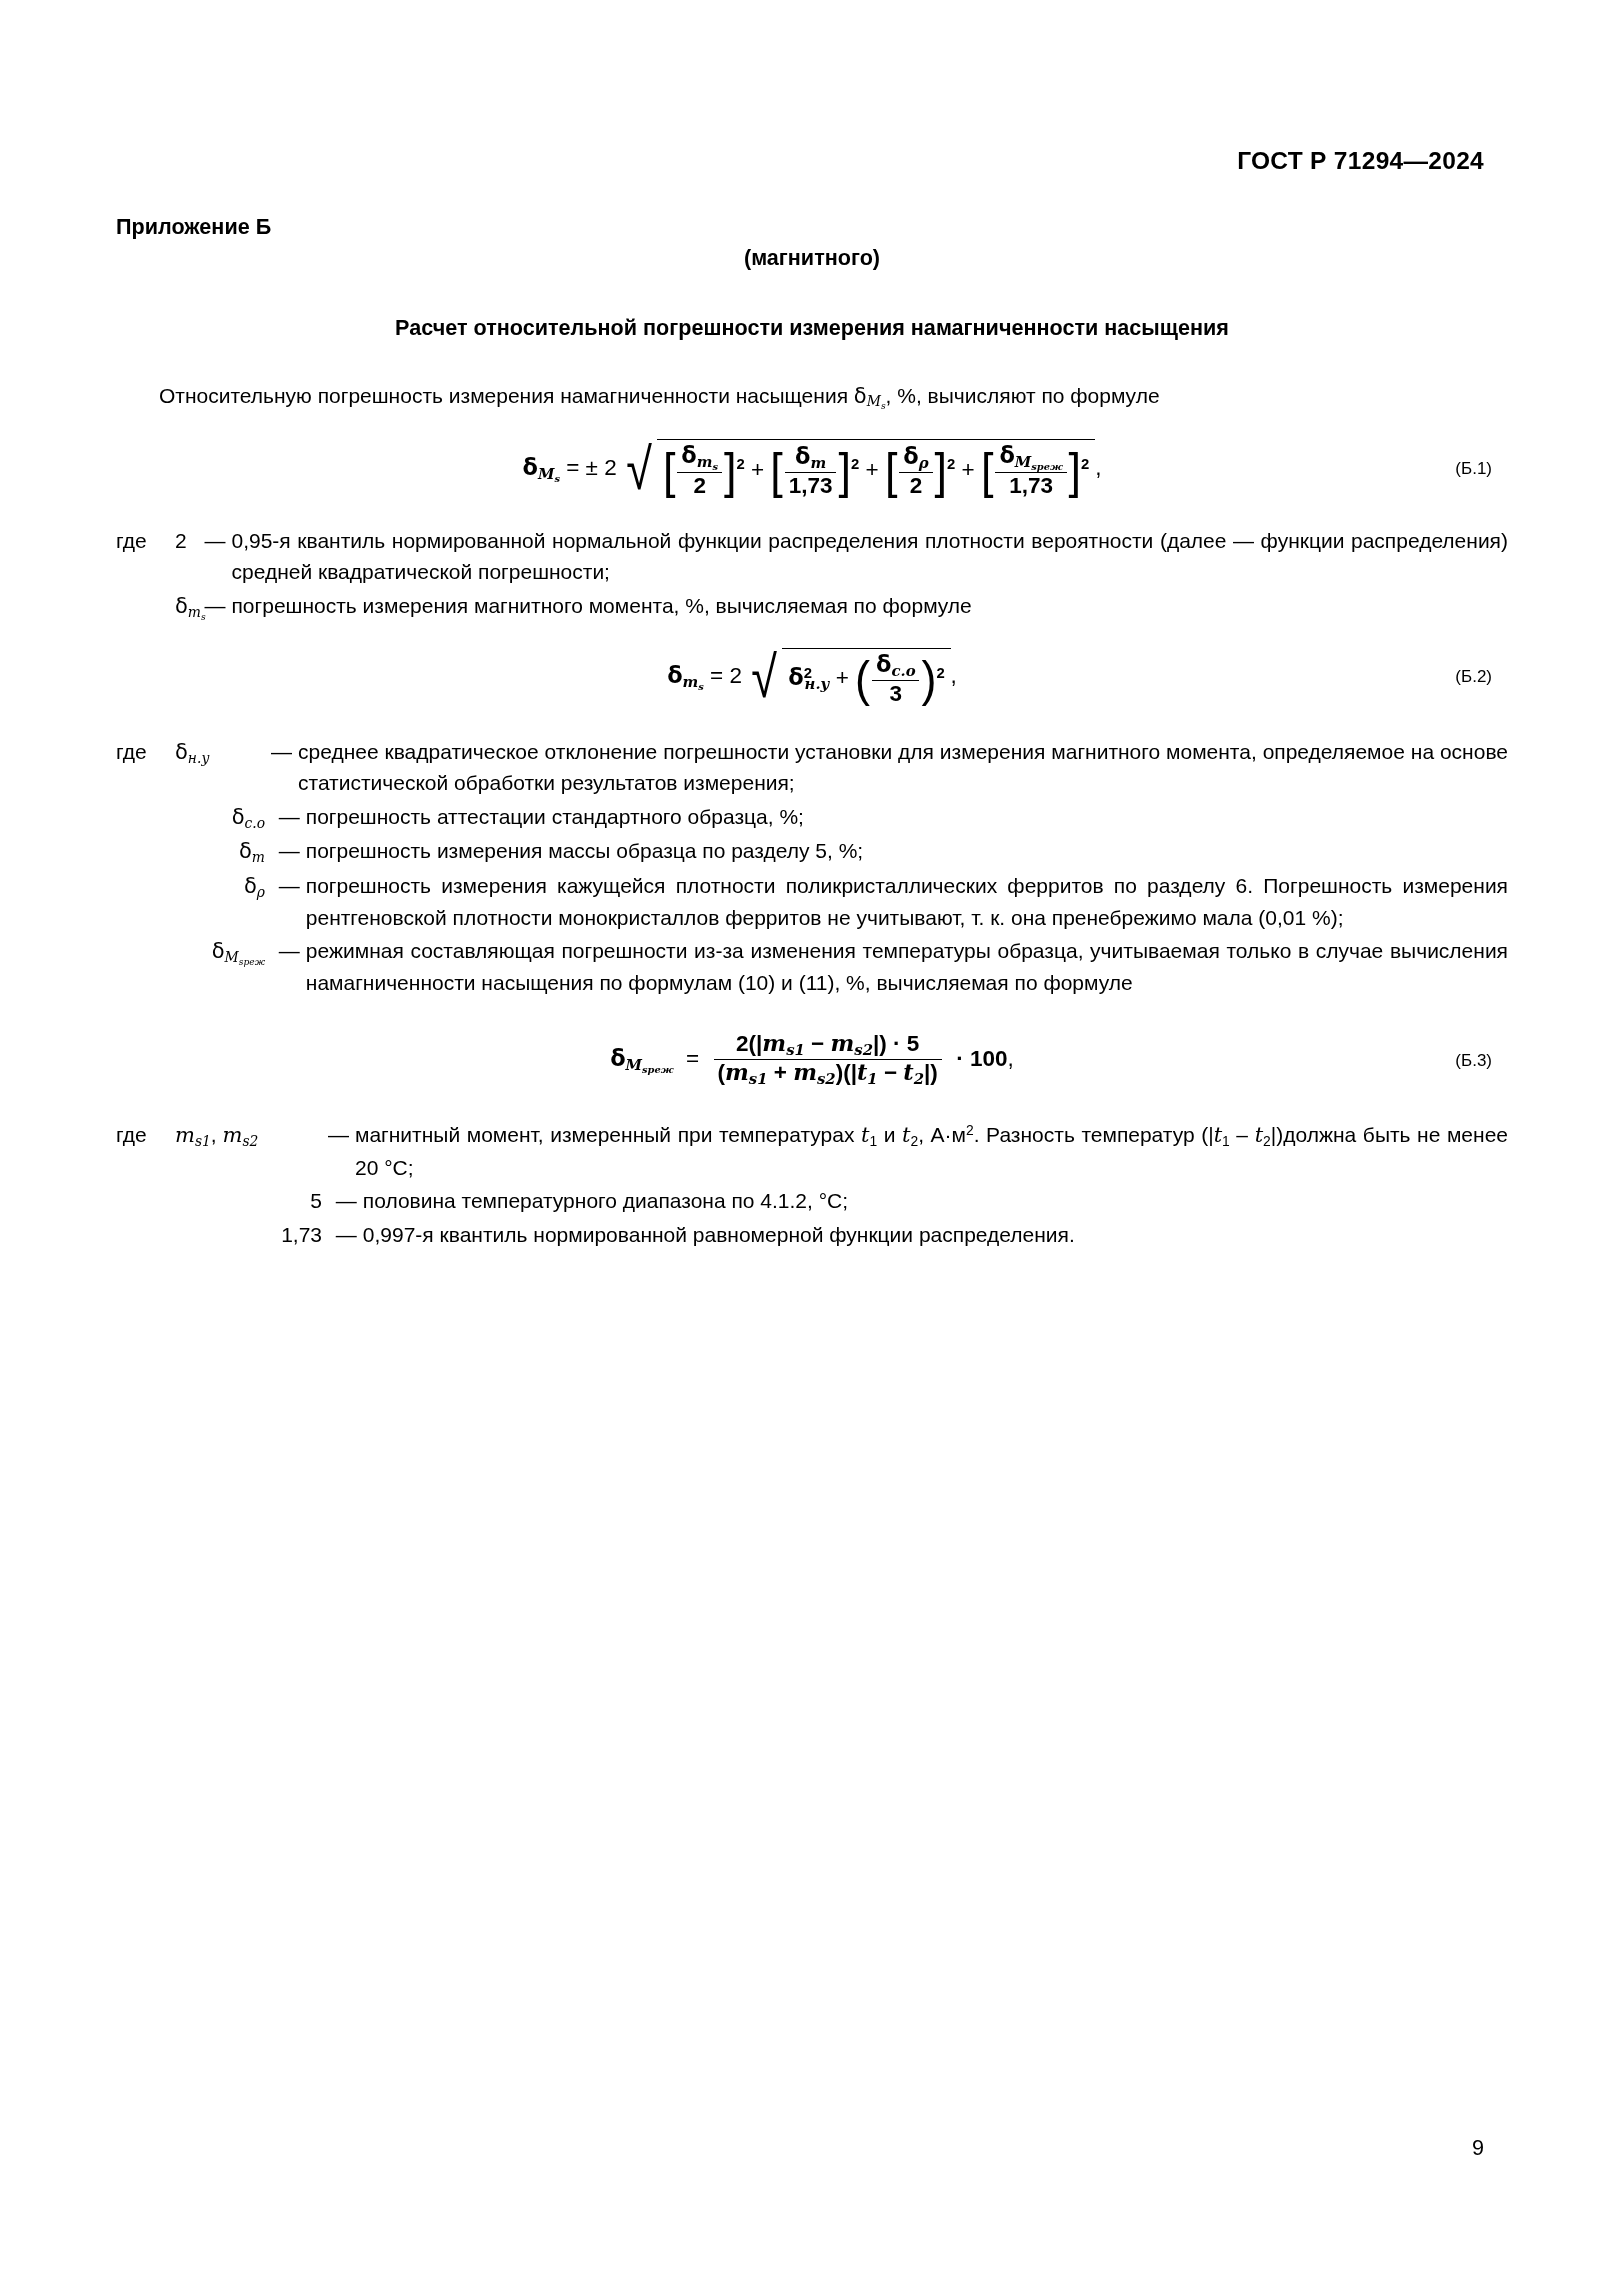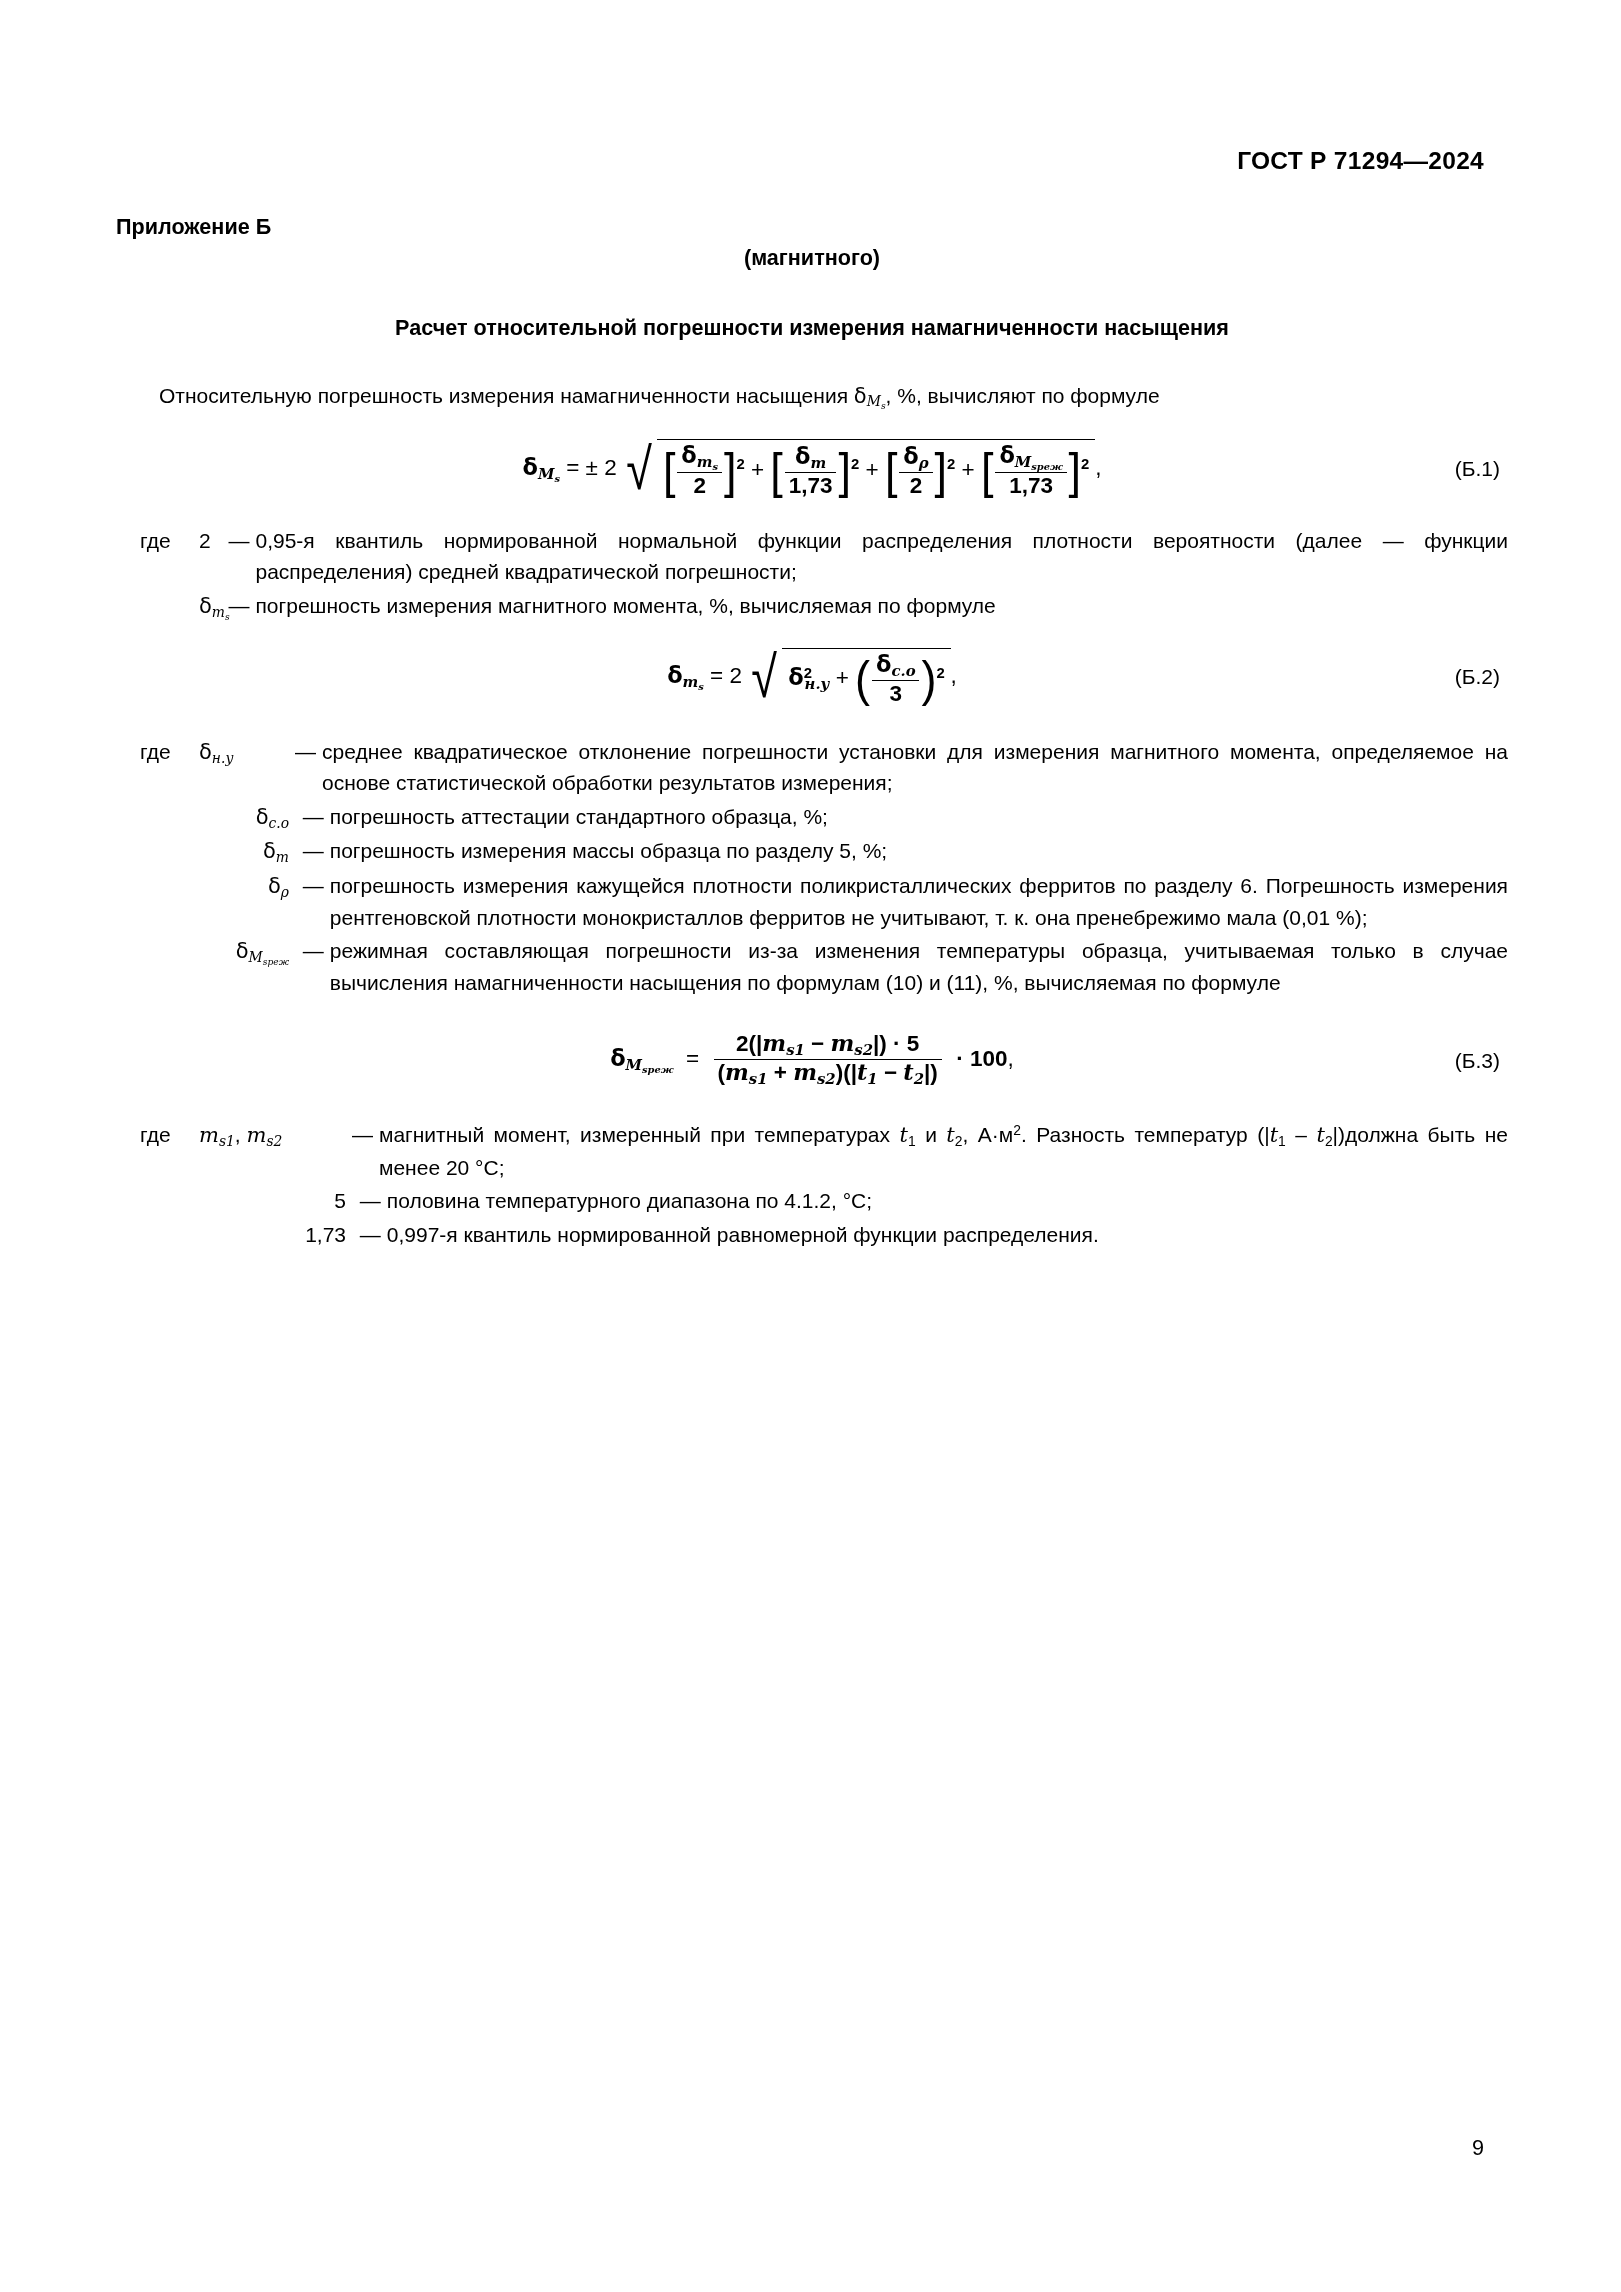--- a/index.html
+++ b/index.html
@@ -69,29 +69,28 @@
     width: 100%;
     margin: 25.5px 0 25.5px 0;
     min-height: 59px;
   }
   .formula-center {
     text-align: center;
     font-size: 22.5px;
   }
   .formula-num {
     position: absolute;
-    right: 8px;
+    right: 16px;
     top: 50%;
     transform: translateY(-50%);
-    font-size: 21px;
+    font-size: 17px;
   }
   
   .def-list {
     margin-top: 3.9px;
-    margin-left: 24px;
   }
   .def-row {
     display: flex;
     align-items: flex-start;
     font-size: 21px;
     line-height: 1.5;
     margin-bottom: 2px;
   }
   .def-lead {
     width: 59px;

